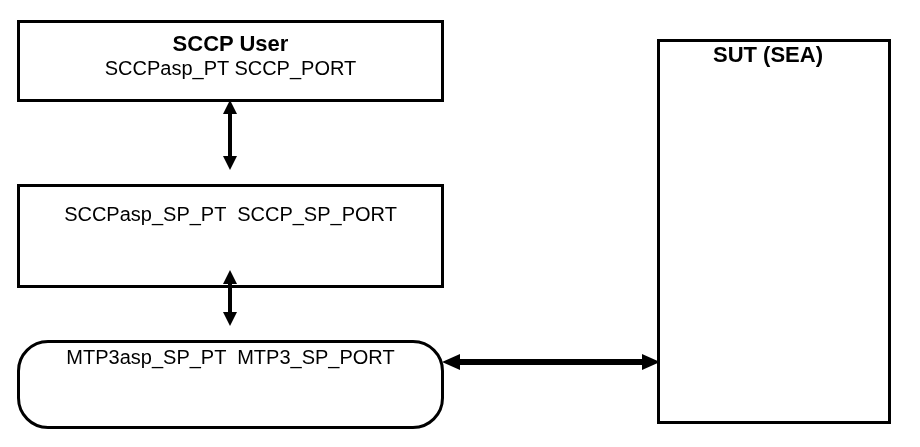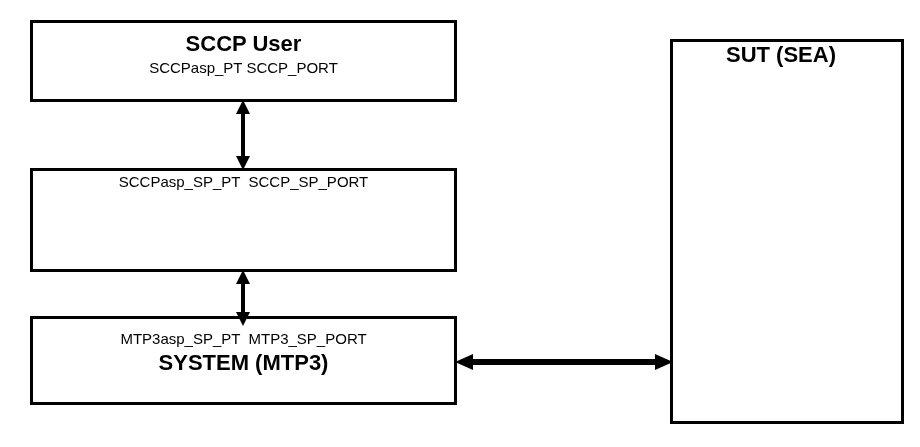--- a/index.html
+++ b/index.html
@@ -14,62 +14,62 @@
     overflow: hidden;
     font-family: "Liberation Sans", sans-serif;
     color: #000000;
   }
   #canvas {
     position: absolute;
     left: 0;
     top: 0;
     width: 733px;
     height: 447px;
-    margin-left: 13px;
   }
   .box {
     position: absolute;
     box-sizing: border-box;
     border: 3px solid #000000;
     background: #ffffff;
     text-align: center;
   }
   .box-title {
     font-weight: bold;
     font-size: 22px;
     line-height: 26px;
     white-space: pre;
   }
   .box-sub {
     font-weight: normal;
-    font-size: 15px;
+    font-size: 20px;
     line-height: 22px;
     white-space: pre;
   }
   
   #box-sccp-user {
     left: 17px;
     top: 20px;
     width: 427px;
     height: 82px;
     padding-top: 8px;
   }
   #box-sccp {
     left: 17px;
-    top: 168px;
+    top: 184px;
     width: 427px;
     height: 104px;
-    padding-top: 0;
+    padding-top: 16px;
   }
   #box-system-mtp3 {
     left: 17px;
-    top: 316px;
+    top: 340px;
     width: 427px;
     height: 89px;
-    padding-top: 9px;
+    padding-top: 3px;
+    border-radius: 31px;
   }
   
   #box-sut {
     left: 657px;
     top: 39px;
     width: 234px;
     height: 385px;
   }
   #box-sut .box-title {
     padding-right: 12px;
@@ -111,21 +111,20 @@
     <div class="box-title">SCCP User</div>
     <div class="box-sub">SCCPasp_PT SCCP_PORT</div>
   </div>
 
   <div class="box" id="box-sccp">
     <div class="box-sub">SCCPasp_SP_PT  SCCP_SP_PORT</div>
   </div>
 
   <div class="box" id="box-system-mtp3">
     <div class="box-sub">MTP3asp_SP_PT  MTP3_SP_PORT</div>
-    <div class="box-title">SYSTEM (MTP3)</div>
   </div>
 
   <div class="box" id="box-sut">
     <div class="box-title">SUT (SEA)</div>
   </div>
 
   <div class="arrow" id="arrow-user-sccp">
     <svg viewBox="0 0 30 70" preserveAspectRatio="none">
       <line x1="15" y1="11" x2="15" y2="59" stroke="#000000" stroke-width="4"></line>
       <polygon points="15,0 8,14 22,14" fill="#000000"></polygon>

